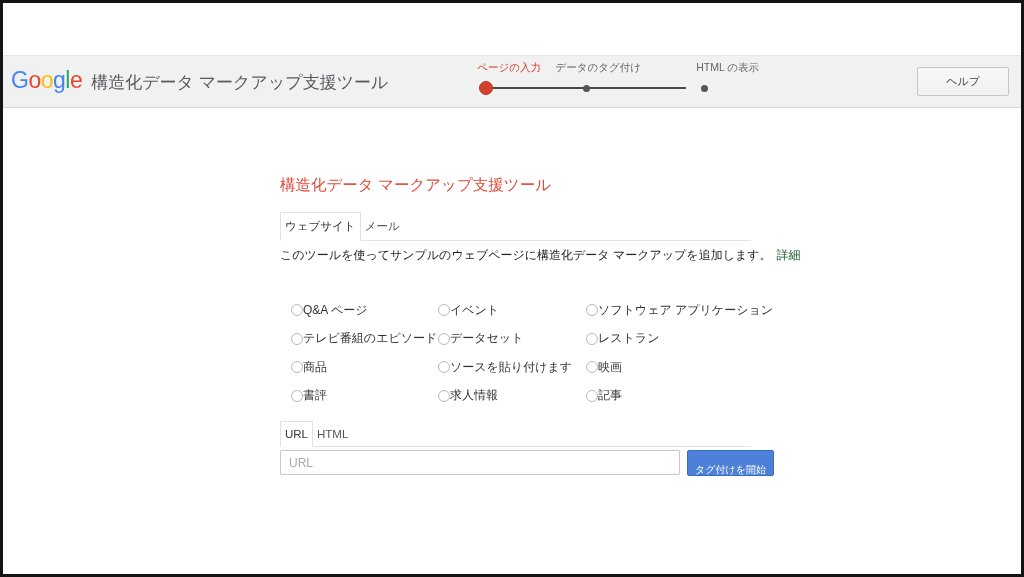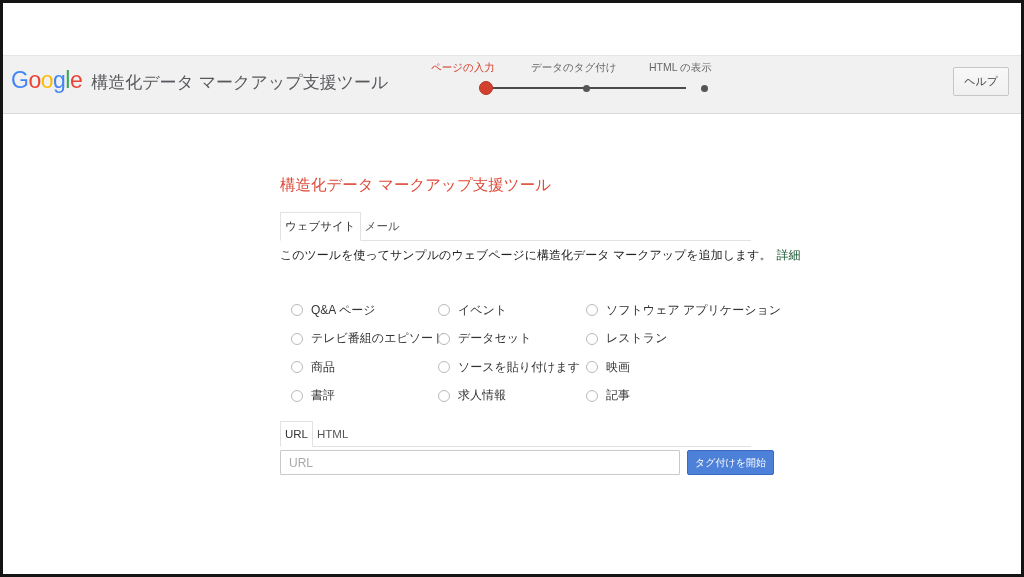--- a/index.html
+++ b/index.html
@@ -6,40 +6,40 @@
   html,body { background:#fff; }
   body { font-family:"Liberation Sans","DejaVu Sans",sans-serif; }
 
   .screen{
     position:relative; width:1024px; height:577px;
     background:#fff; border:3px solid #141414; overflow:hidden;
   }
 
   
   .topbar{
-    position:absolute; left:0; right:0; top:52px; height:59px;
+    position:absolute; left:0; right:0; top:52px; height:53px;
     background:#f1f1f2;
     border-top:1px solid #e5e5e5; border-bottom:1px solid #d8d8d8;
   }
   .brand{ position:absolute; left:8px; top:11px; display:flex; align-items:baseline; white-space:nowrap; }
   .logo{ font-size:23px; letter-spacing:-0.5px; font-weight:500; }
   .app-title{ margin-left:9px; font-size:17px; color:#58595d; }
 
   .stepper{ position:absolute; left:430px; top:5px; width:310px; height:42px; }
-  .step{ position:absolute; top:0; width:110px; text-align:left; }
+  .step{ position:absolute; top:0; width:110px; text-align:right; }
   .step-label{ font-size:10.5px; color:#666; }
   .step.active .step-label{ color:#d3402e; }
   .step-dot{ position:absolute; left:50%; border-radius:50%; background:#555; }
   .step .step-dot{ width:7px; height:7px; top:24px; margin-left:-3.5px; }
   .step.active .step-dot{ width:14px; height:14px; top:20px; margin-left:-7px; background:#d3402e; border:1px solid #b53525; }
   .step-line{ position:absolute; left:53px; width:200px; top:26px; height:2px; background:#4b4b4b; }
 
   .help-btn{
     position:absolute; right:12px; top:11px;
-    padding:6px 10px; font-size:11px; color:#444;
+    padding:6px 28px; font-size:11px; color:#444;
     background:linear-gradient(#f8f8f8,#f0f0f0);
     border:1px solid #c6c6c6; border-radius:2px; cursor:pointer;
     font-family:inherit;
   }
 
   
   .page-title{ position:absolute; left:277px; top:172px; font-size:15.5px; font-weight:normal; color:#dd4b39; }
 
   .tabbar{ position:absolute; left:277px; width:471px; display:flex; align-items:flex-end; border-bottom:1px solid #e2e2e2; }
   #source-tabs{ top:209px; }
@@ -50,30 +50,30 @@
   .intro{ position:absolute; left:277px; top:244px; font-size:12px; color:#222; }
   .link{ color:#14532d; text-decoration:none; margin-left:5px; }
   .instruction{ position:absolute; left:277px; top:264px; font-size:12px; color:#222; }
 
   .radio-grid{
     position:absolute; left:288px; top:293px;
     display:grid; grid-template-columns:147px 148px 180px; grid-auto-rows:28.5px;
   }
   .radio-item{ display:flex; align-items:center; cursor:pointer; }
   .radio-circle{ width:12px; height:12px; border:1px solid #b9b9b9; border-radius:50%; background:#fff; flex:none; }
-  .radio-label{ margin-left:8px; font-size:12px; color:#333; white-space:nowrap; }
+  .radio-label{ font-size:12px; color:#333; white-space:nowrap; }
 
   .url-row{ position:absolute; left:277px; top:447px; display:flex; }
   .url-input{
     width:400px; height:25px; border:1px solid #c9c9c9; border-radius:1px;
     padding:0 8px; font-size:12px; color:#333; font-family:inherit; outline:none;
   }
   .url-input::placeholder{ color:#a9a9a9; }
   .start-btn{
-    margin-left:7px; height:25px; padding:4px 7px; font-size:10px;
+    margin-left:7px; height:25px; padding:12px 7px; font-size:10px;
     background:#4d80d8; color:#fff; border:1px solid #3a6ac2; border-radius:2px;
     cursor:pointer; font-family:inherit; white-space:nowrap;
   }
 </style>
 </head>
 <body>
 
 <div class="screen">
 
   <div class="topbar">

